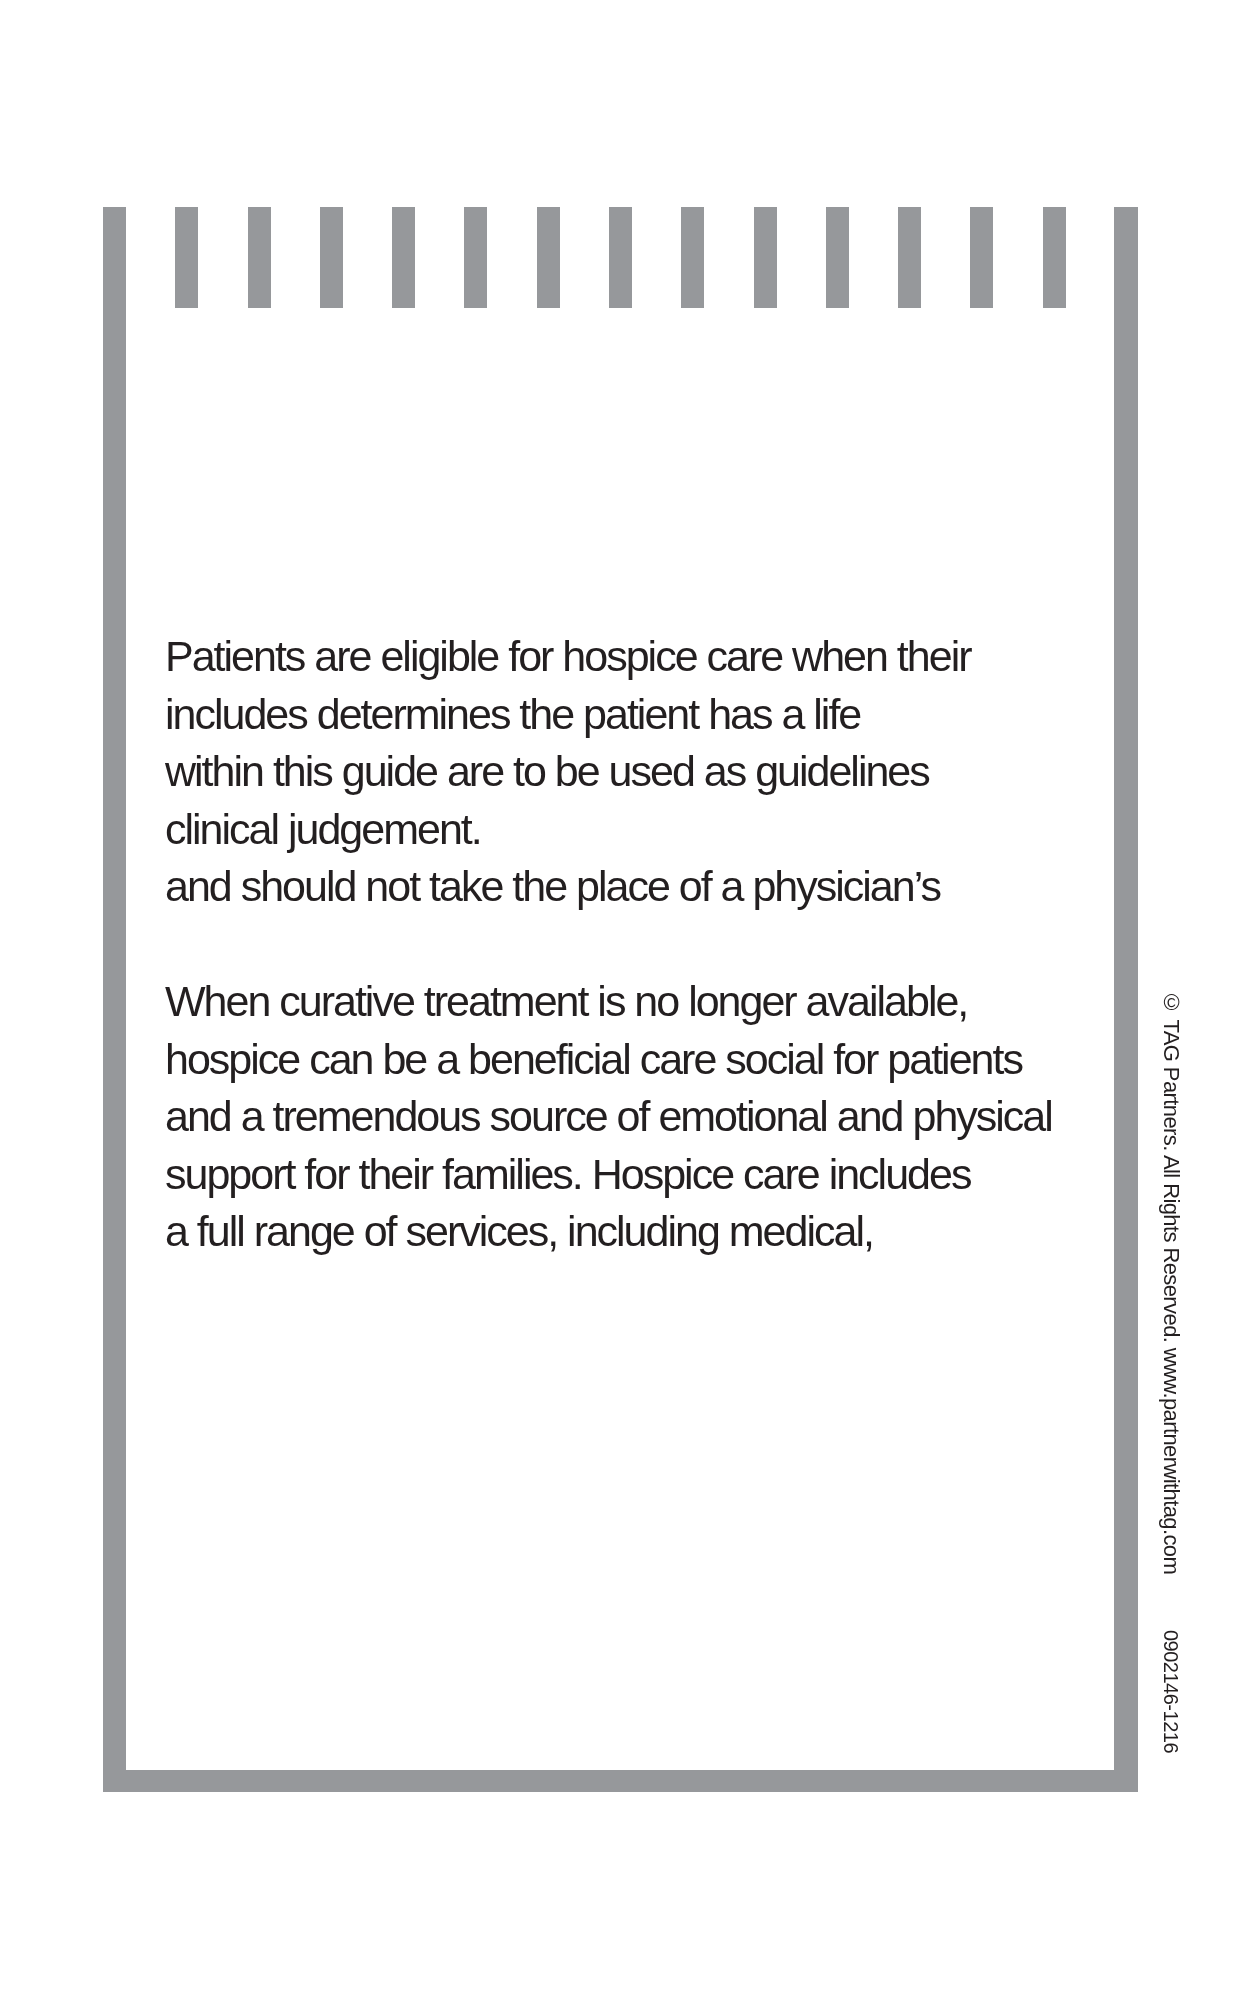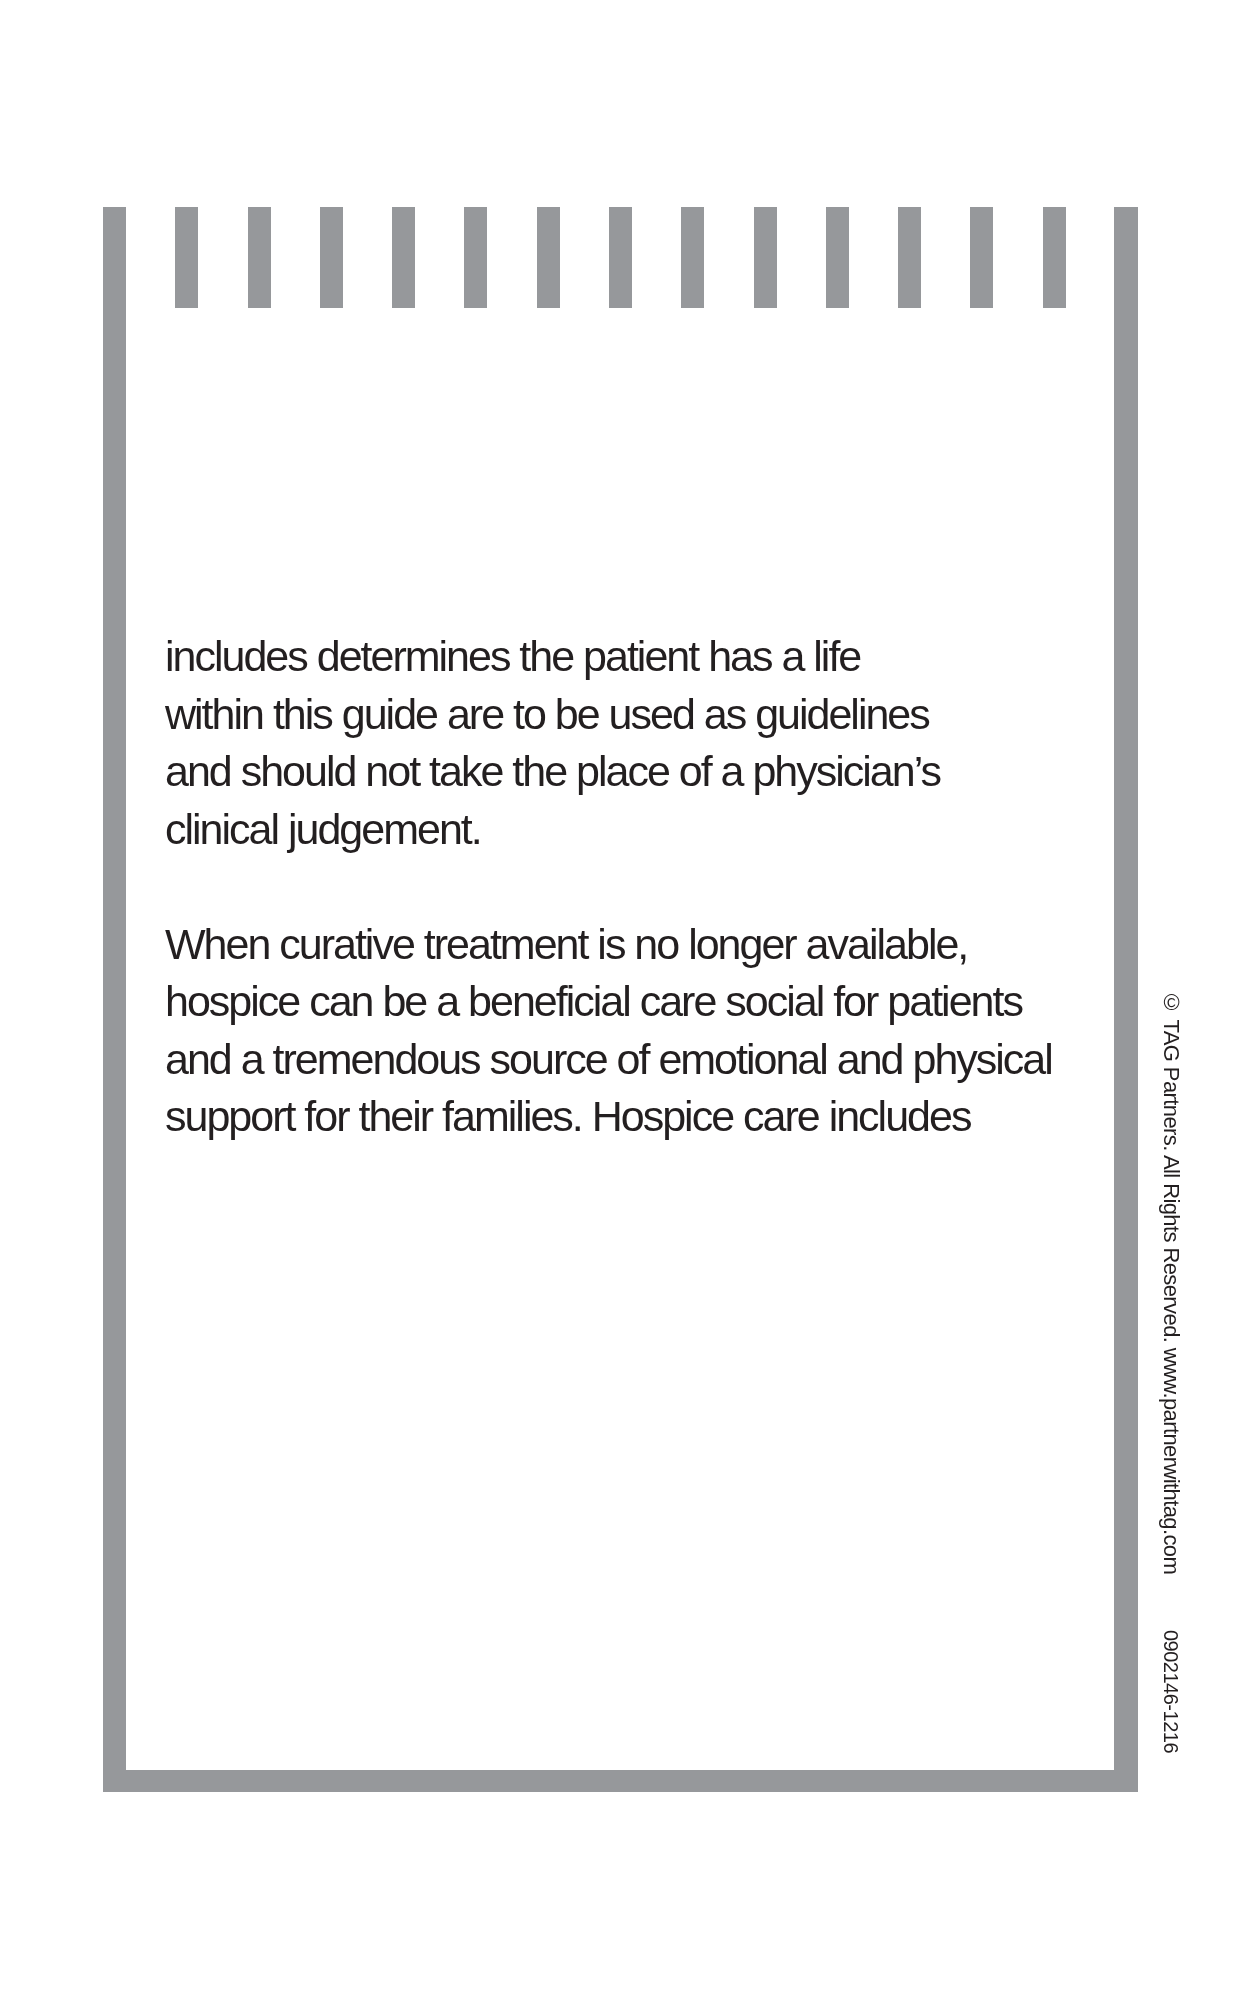--- a/index.html
+++ b/index.html
@@ -101,27 +101,29 @@
     <div class="tooth"></div>
     <div class="tooth"></div>
   </div>
 
 <div class="frame-part frame-left"></div>
 <div class="frame-part frame-right"></div>
 <div class="frame-part frame-bottom"></div>
 
 <div class="body-copy">
   <div class="paragraph">
+      <div class="line">Patients are eligible for hospice care when their</div>
       <div class="line">includes determines the patient has a life</div>
       <div class="line">within this guide are to be used as guidelines</div>
+      <div class="line">clinical judgement.</div>
       <div class="line">and should not take the place of a physician’s</div>
-      <div class="line">clinical judgement.</div>
     </div>
   <div class="paragraph">
       <div class="line">When curative treatment is no longer available,</div>
       <div class="line">hospice can be a beneficial care social for patients</div>
       <div class="line">and a tremendous source of emotional and physical</div>
       <div class="line">support for their families. Hospice care includes</div>
+      <div class="line">a full range of services, including medical,</div>
     </div>
 </div>
 
 <div class="vertical-text copyright-vertical">© TAG Partners. All Rights Reserved. www.partnerwithtag.com</div>
 <div class="vertical-text code-vertical">0902146-1216</div>
 
 </body></html>

